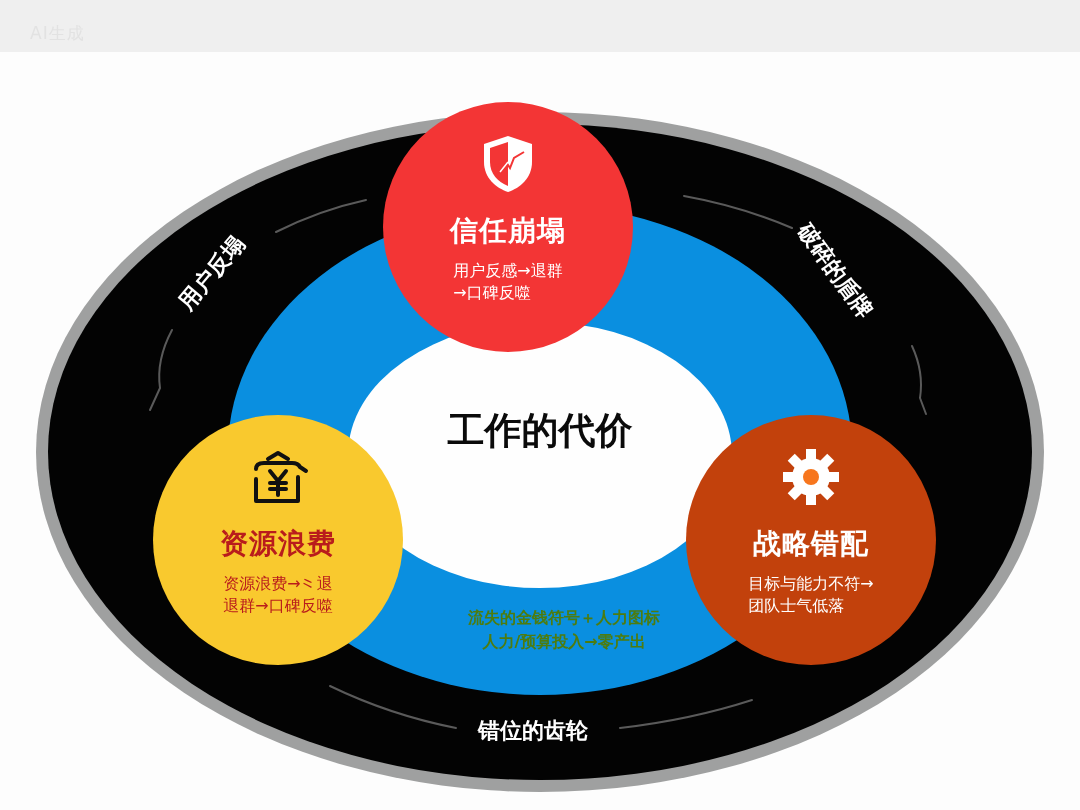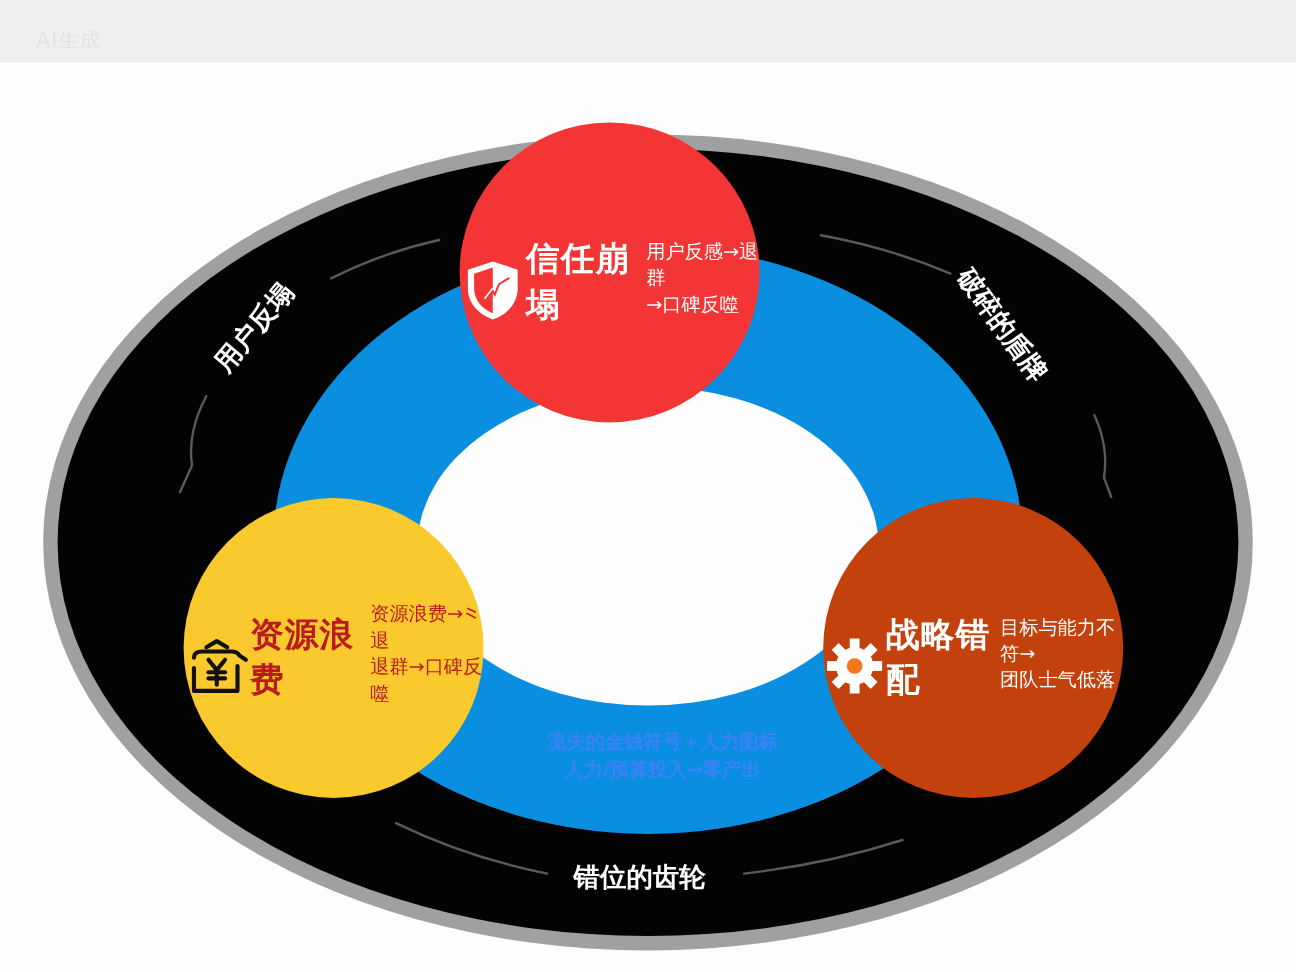--- a/index.html
+++ b/index.html
@@ -23,32 +23,32 @@
   .white-core { left:348px; top:322px; width:384px; height:266px; background:#fefefe; }
 
   .deco { position:absolute; left:0; top:0; width:1080px; height:810px; pointer-events:none; }
 
   .center-title {
     position:absolute; left:390px; top:408px; width:300px; text-align:center;
     font-size:37px; font-weight:bold; line-height:46px; color:#0a0a0a;
   }
   .circle {
     position:absolute; width:250px; height:250px; border-radius:50%;
-    display:flex; align-items:center;
+    display:flex; flex-direction:column; align-items:center;
   }
   .c-red { left:383px; top:102px; background:#f33535; color:#ffffff; }
   .c-yellow { left:153px; top:415px; background:#f9c92e; color:#b91c1c; }
   .c-orange { left:686px; top:415px; background:#c2410c; color:#ffffff; }
   .c-icon { margin-top:30px; width:64px; height:64px; }
   .c-title { font-size:28px; font-weight:bold; margin-top:16px; letter-spacing:1px; }
   .c-desc { font-size:16px; line-height:22px; margin-top:10px; text-align:left; }
 
   .blue-text {
-    position:absolute; left:412px; top:606px; width:280px; text-align:center;
-    font-size:16px; line-height:24px; color:#3b82f6; font-weight:bold;
+    position:absolute; left:424px; top:606px; width:280px; text-align:center;
+    font-size:16px; line-height:24px; color:#4d7c0f; font-weight:bold;
   }
   .ring-label {
     position:absolute; color:#ffffff; font-size:22px; font-weight:bold;
     white-space:nowrap; transform-origin:center center;
   }
   .label-left { left:168px; top:258px; transform:rotate(-50deg); }
   .label-right { left:780px; top:256px; transform:rotate(54deg); }
   .label-bottom { left:478px; top:716px; }
 </style>
 </head>
@@ -69,20 +69,21 @@
     <path d="M912 346 Q924 372 920 398 L926 414"></path>
     <path d="M330 686 Q390 715 456 728"></path>
     <path d="M620 728 Q690 720 752 700"></path>
   </g>
 </svg>
 
 <div class="ellipse blue-ring"></div>
 <div class="ellipse white-core"></div>
 
 <div class="center-title">
+  <div>工作的代价</div>
 </div>
 
 <div class="ring-label label-left">用户反塌</div>
 <div class="ring-label label-right">破碎的盾牌</div>
 <div class="ring-label label-bottom">错位的齿轮</div>
 
 <div class="blue-text">
   <div>流失的金钱符号＋人力图标</div>
   <div>人力/预算投入→零产出</div>
 </div>

